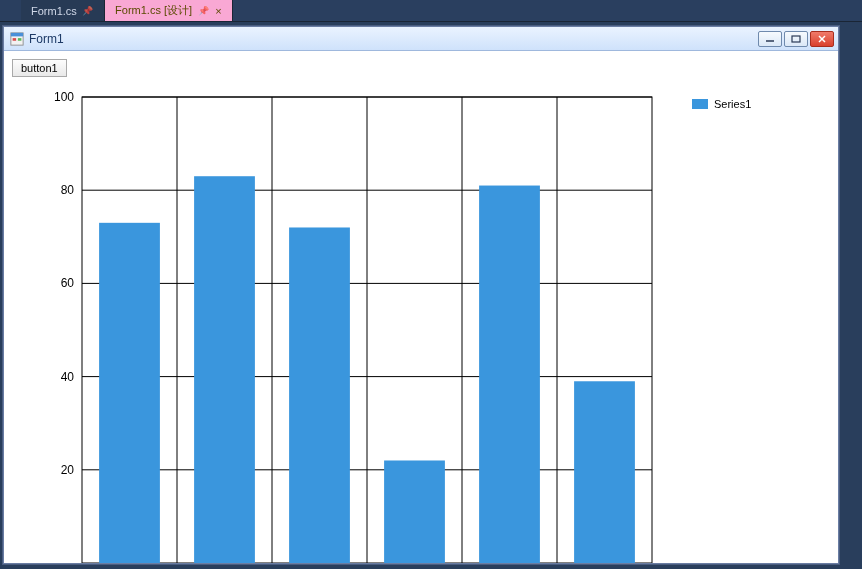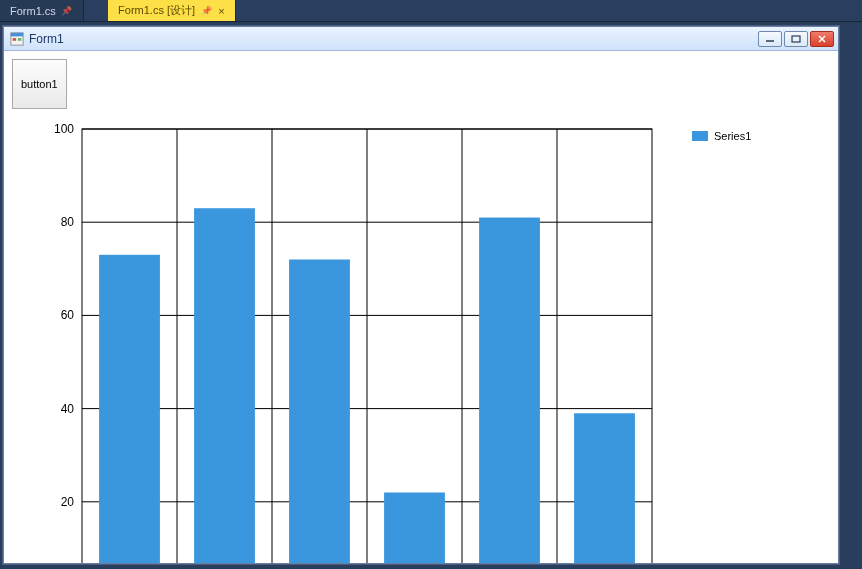--- a/index.html
+++ b/index.html
@@ -22,22 +22,22 @@
       display: flex;
       align-items: center;
       padding: 0 10px;
       height: 100%;
       color: #d0d8e8;
       font-size: 11px;
       border-right: 1px solid #1a2535;
       cursor: pointer;
       gap: 6px;
     }
-    .tab.inactive { background: #273a55; }
-    .tab.active { background: #fde047; color: #5a4a00; margin-left: 24px; }
+    .tab.inactive { background: #273a55; margin-left: 21px; }
+    .tab.active { background: #f9a8d4; color: #5a4a00; }
     .tab .pin { font-size: 9px; opacity: 0.7; }
     .tab .close { font-size: 11px; }
     
     .workspace {
       height: calc(569px - 22px);
       background: #293e5c;
       padding: 4px 3px 0 3px;
     }
     
     .form-window {
@@ -71,21 +71,21 @@
       cursor: pointer;
     }
     .win-btn.close { background: linear-gradient(#f07a6a, #d9402d); color: #fff; border-color: #a82d1e; }
     .form-body {
       padding: 8px;
       background: #fff;
       height: calc(100% - 24px);
     }
     .btn {
       font-size: 11px;
-      padding: 18px 8px;
+      padding: 2px 8px;
       background: linear-gradient(#fdfdfd, #e9e9e9);
       border: 1px solid #a9a9a9;
       cursor: pointer;
       font-family: inherit;
     }
     .chart-area {
       margin-top: 6px;
       display: flex;
       width: 790px;
     }

